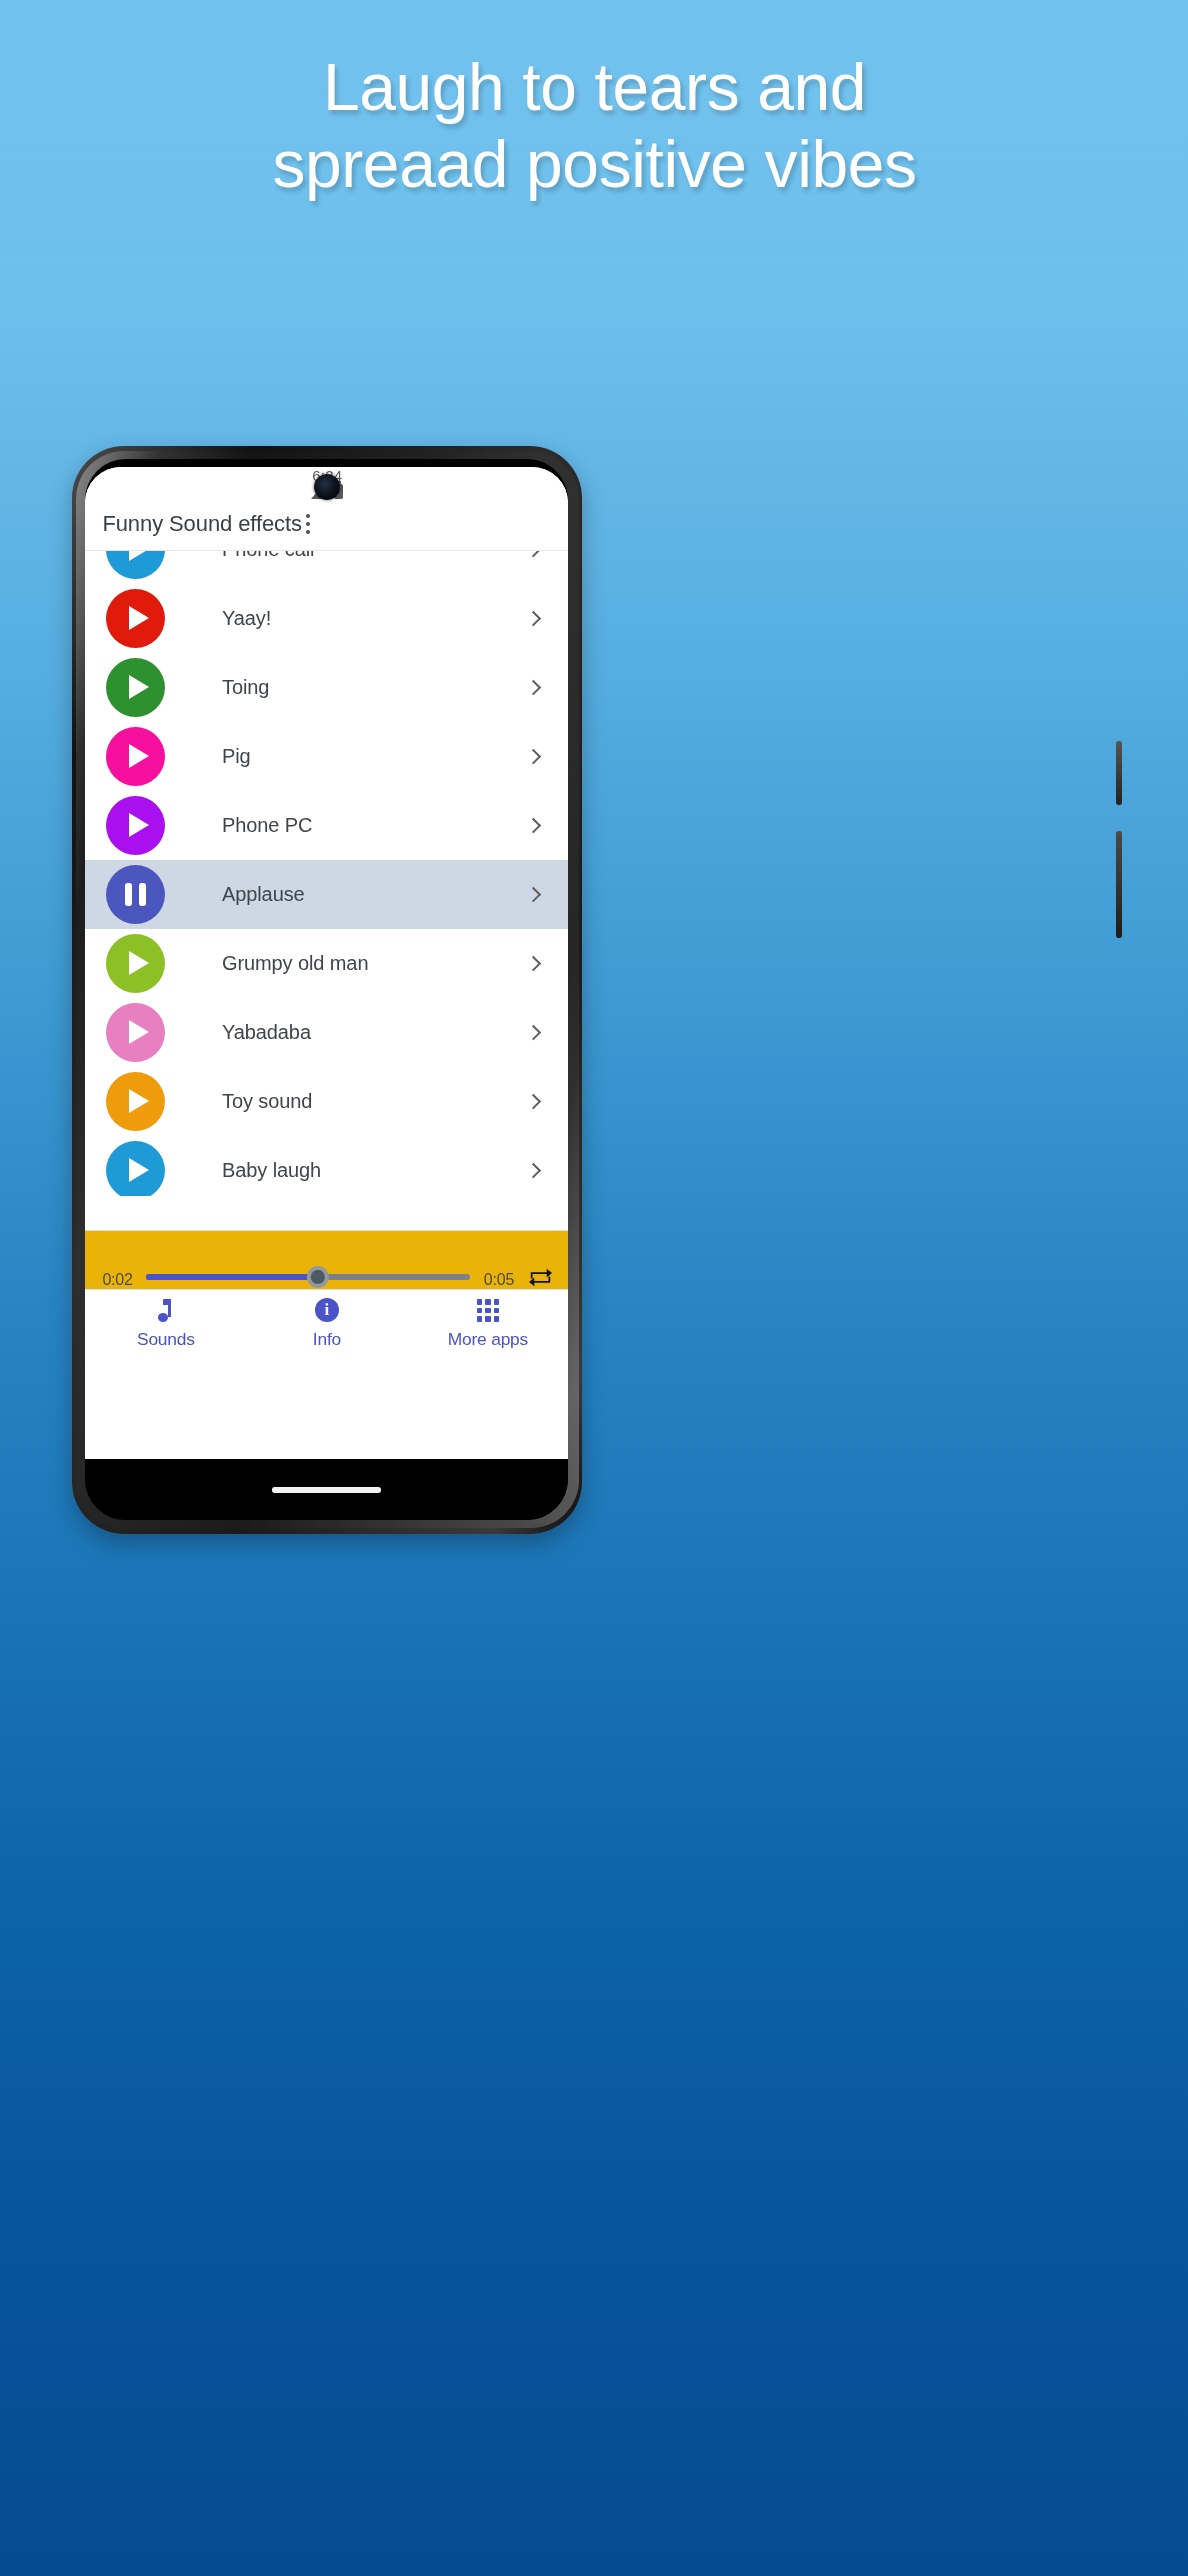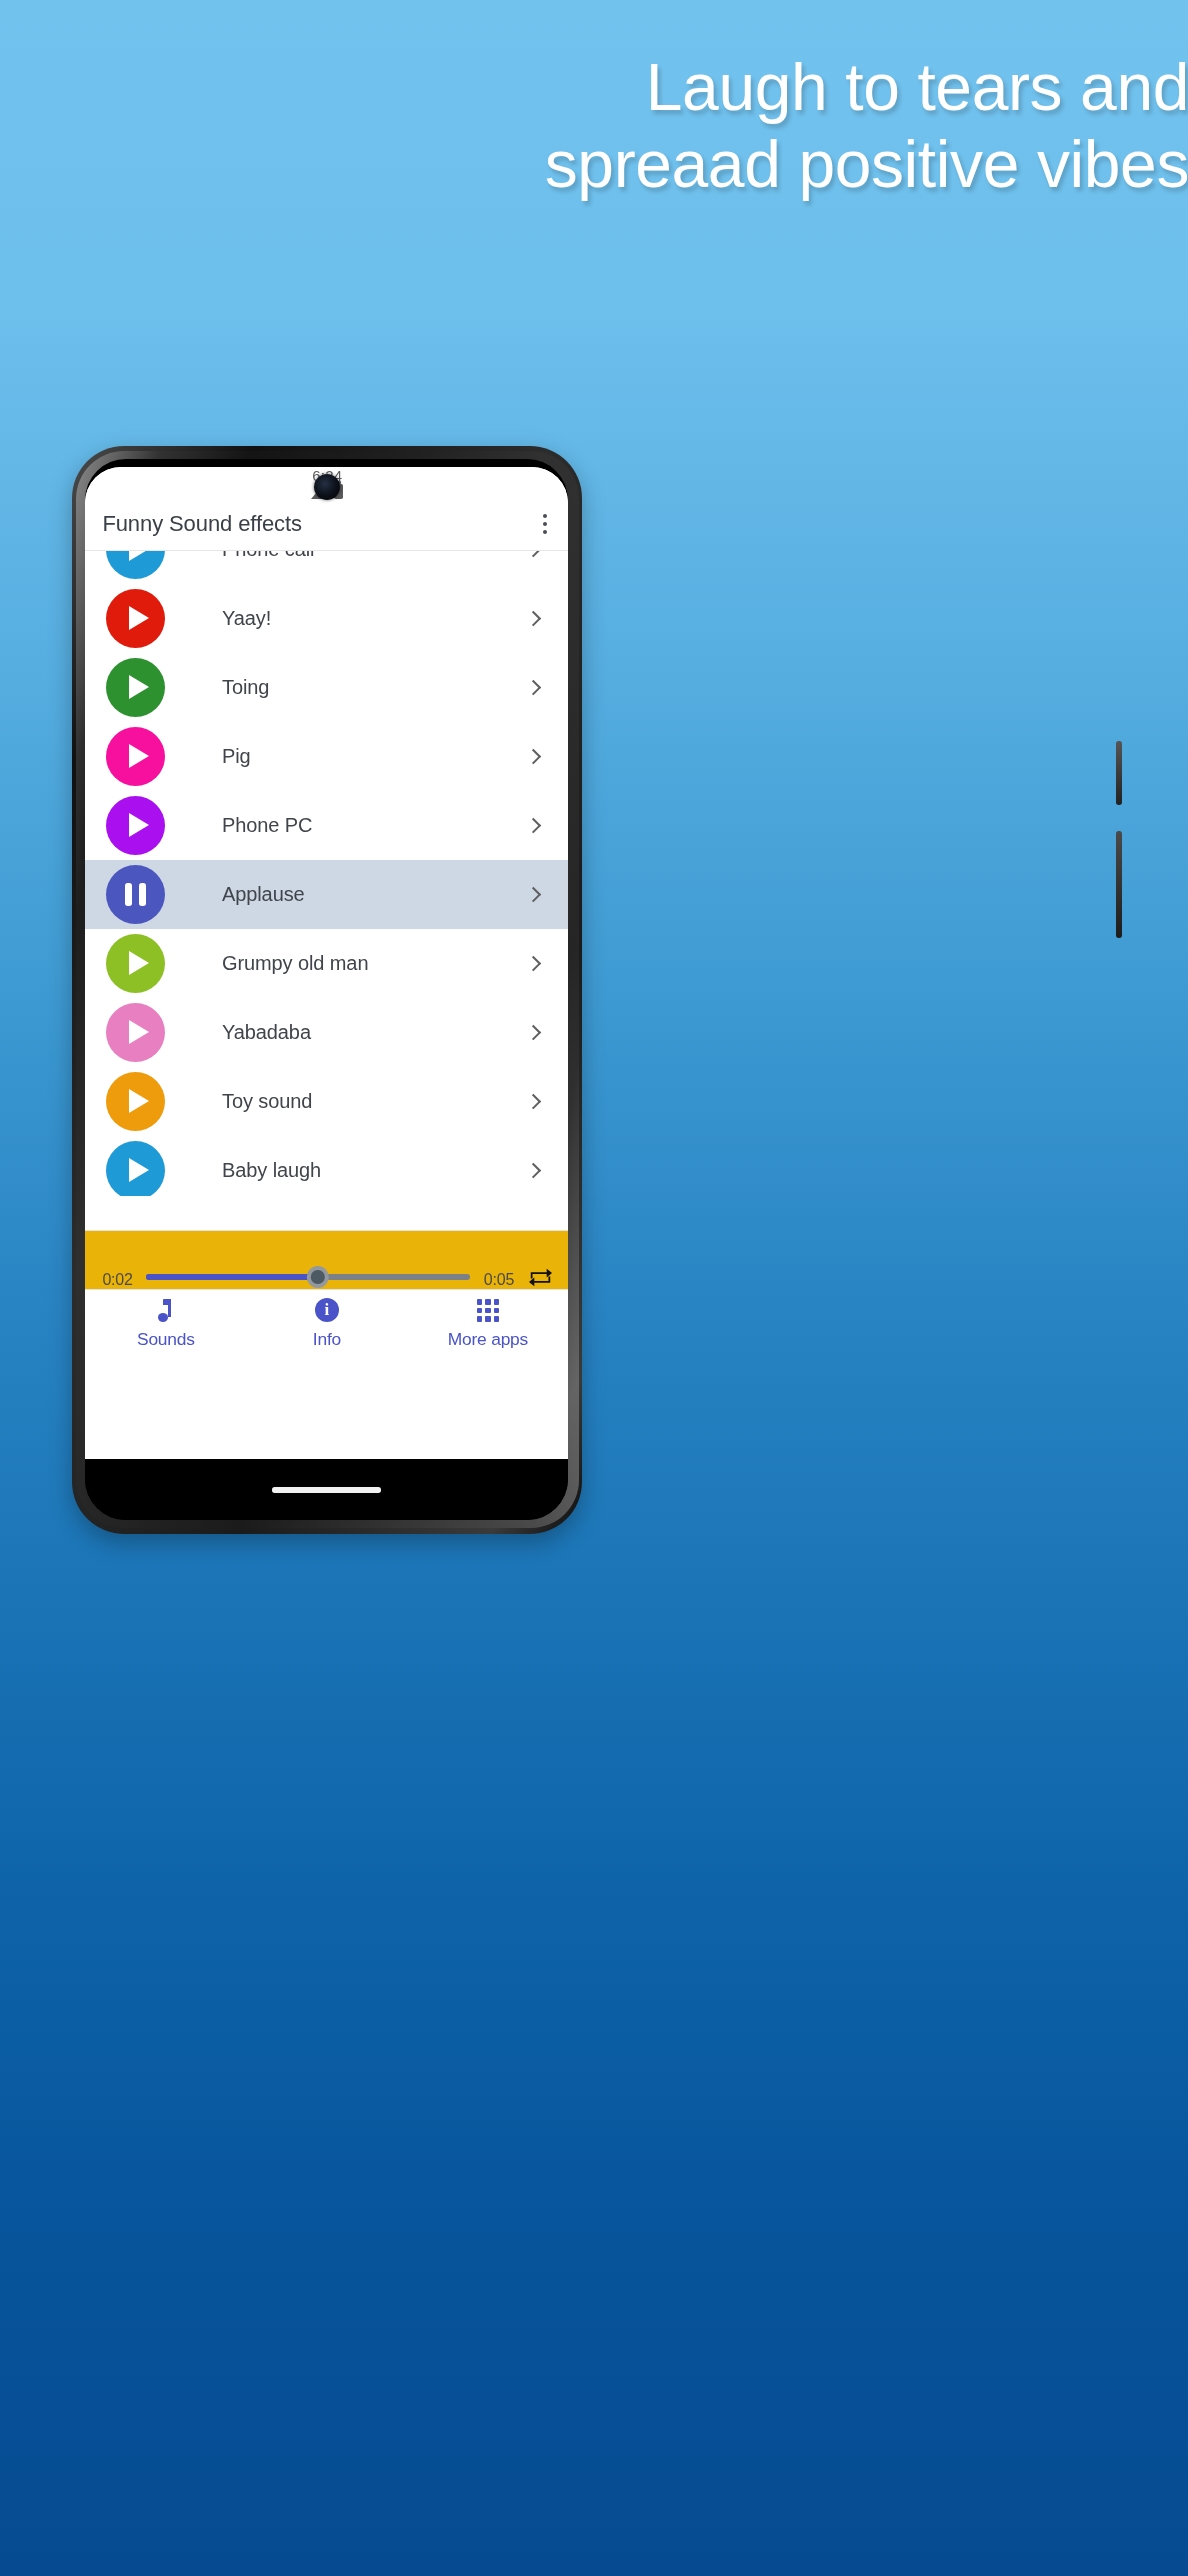--- a/index.html
+++ b/index.html
@@ -20,21 +20,21 @@
         #07559c 86%,
         #064b91 100%);
   }
 
   
   .headline {
     position: absolute;
     top: 54px;
     left: 0;
     width: 1189px;
-    text-align: right;
+    text-align: center;
     color: #ffffff;
     font-size: 66px;
     line-height: 1.0;
     font-weight: 400;
     letter-spacing: -0.4px;
     text-shadow: 2.7px 3.6px 4.5px rgba(0,0,0,0.18);
   }
   .headline .l1 { display: block; padding-bottom: 10.7px; }
   .headline .l2 { display: block; }
 
@@ -142,21 +142,20 @@
     border-radius: 50%;
     background: radial-gradient(circle at 42% 38%, #253044 0%, #0d121c 48%, #000 100%);
     box-shadow: 0 0 2.7px 0.9px rgba(0,0,0,0.35);
     z-index: 6;
   }
 
   .appbar {
     height: 51px;
     display: flex;
     align-items: center;
-    justify-content: space-between;
     padding: 0 17px 0 17px;
     background: #ffffff;
   }
   .appbar-title {
     font-size: 22px;
     color: #3a4047;
     letter-spacing: -0.1px;
   }
   .kebab { display: flex; flex-direction: column; gap: 4px; padding: 5.4px 4.5px; cursor: pointer; }
   .kebab span { width: 4.1px; height: 4.1px; border-radius: 50%; background: #4a4f55; display:block; }

